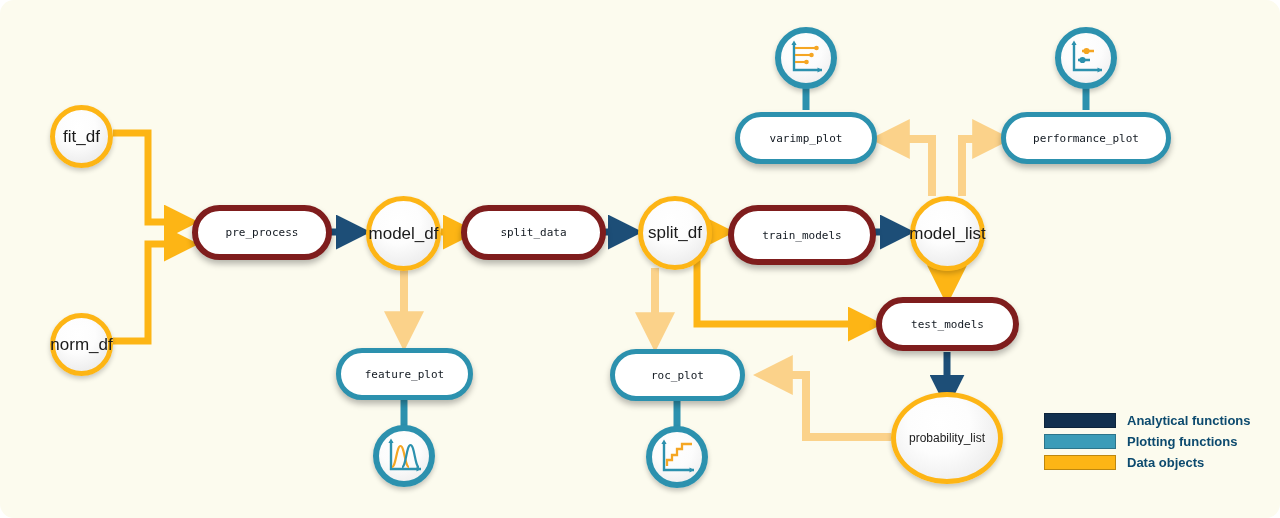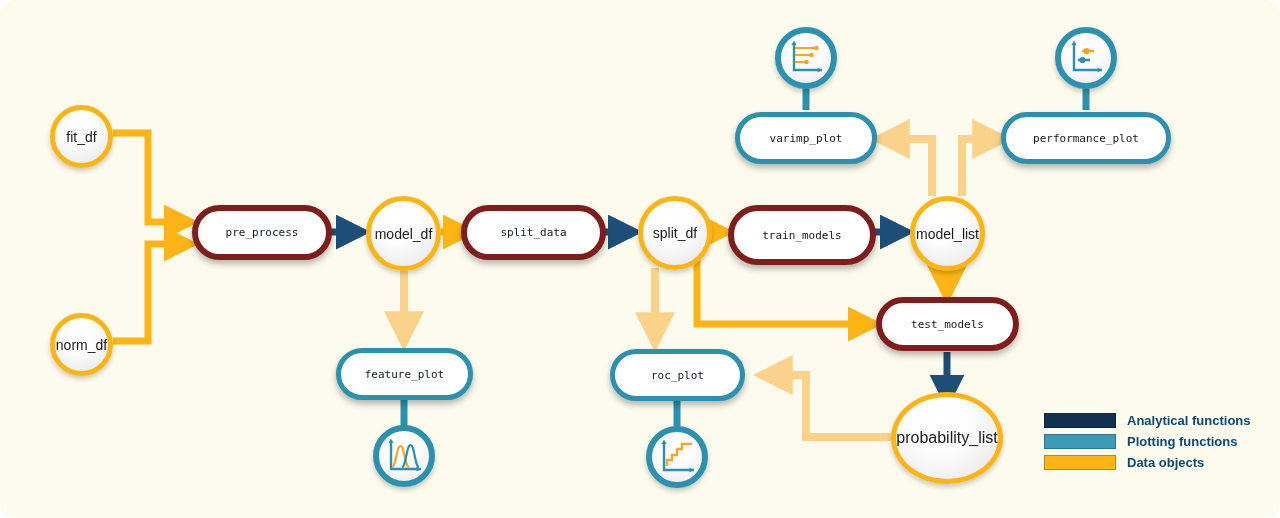--- a/index.html
+++ b/index.html
@@ -26,26 +26,26 @@
   }
   .pill.analytical{border:6px solid #7f1d1d;box-shadow:0 4px 6px rgba(0,0,0,0.28);}
   .pill.plotting{border:5px solid #2C91AE;box-shadow:0 4px 6px rgba(0,0,0,0.28);}
 
   
   .circle{
     border-radius:50%;
     border:5px solid #FDB515;
     background:radial-gradient(circle at 42% 32%, #ffffff 0%, #fdfdfd 38%, #ededed 78%, #e2e2e2 100%);
     font-family:"Liberation Sans", sans-serif;
-    font-size:14px;
+    font-size:17px;
     color:#1b1b1b;
     white-space:nowrap;
     box-shadow:0 3px 5px rgba(0,0,0,0.20);
   }
-  .circle.big{font-size:16px;}
+  .circle.big{font-size:12px;}
 
   
   .iconbubble{
     border-radius:50%;
     border:6px solid #2C91AE;
     background:radial-gradient(circle at 42% 32%, #ffffff 0%, #fcfcfc 45%, #eeeeee 85%, #e6e6e6 100%);
     box-shadow:0 3px 5px rgba(0,0,0,0.22);
   }
   .iconbubble svg{display:block;}
 

